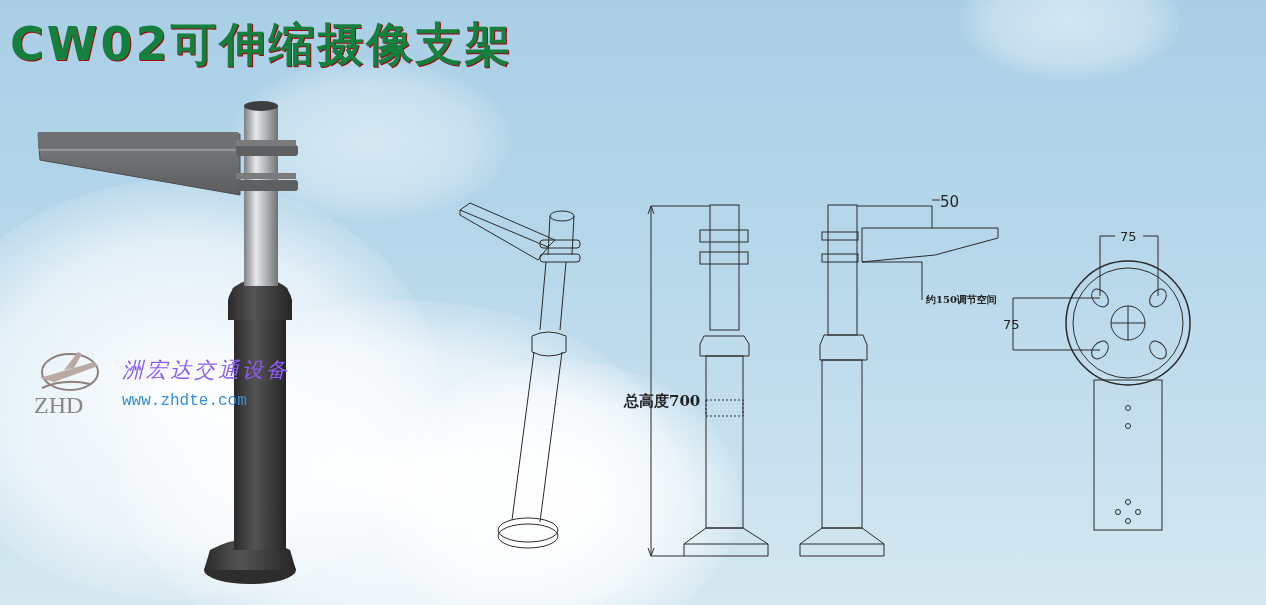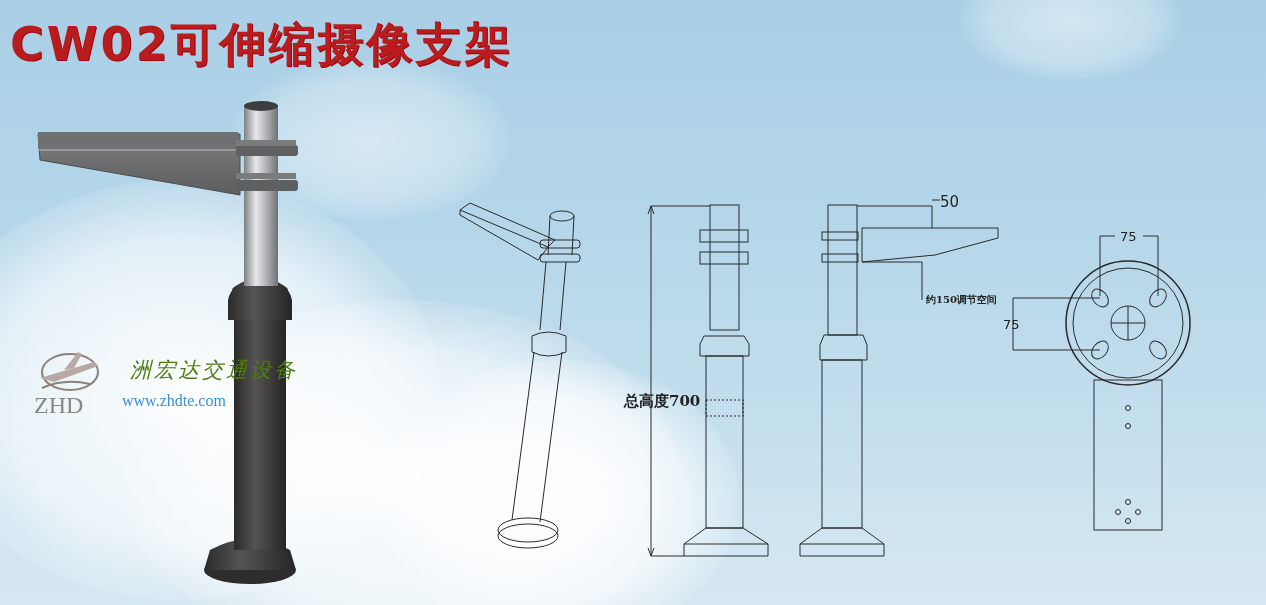--- a/index.html
+++ b/index.html
@@ -2,26 +2,26 @@
 <html><head>
 <meta charset="utf-8">
 <style>
   html, body { margin:0; padding:0; }
   body { width:1266px; height:605px; overflow:hidden; position:relative;
     font-family:"DejaVu Sans", sans-serif; }
   .bg { position:absolute; inset:0;
     background: linear-gradient(180deg, #a9cfe6 0%, #b6d7ea 40%, #c4dfee 70%, #d6e8f1 100%); }
   .cloud { position:absolute; border-radius:50%; background:radial-gradient(ellipse at center, rgba(255,255,255,0.95) 0%, rgba(255,255,255,0.6) 50%, rgba(255,255,255,0) 75%); }
   .title { position:absolute; left:10px; top:14px; font-family:"DejaVu Sans", sans-serif;
-    font-weight:bold; font-size:46px; color:#b91c1c; letter-spacing:3px; line-height:60px;
+    font-weight:bold; font-size:46px; color:#15803d; letter-spacing:3px; line-height:60px;
     text-shadow: 1px 1px 0 #a30010; }
   .logo { position:absolute; left:30px; top:348px; width:290px; height:76px; }
-  .logo-cn { position:absolute; left:100px; top:8px; font-family:Liberation Mono, monospace;
-    font-size:21px; color:#4d7c0f; letter-spacing:3px; font-style:italic; }
-  .logo-url { position:absolute; left:92px; top:44px; font-family:Liberation Serif, serif;
+  .logo-cn { position:absolute; left:92px; top:8px; font-family:Liberation Mono, monospace;
+    font-size:21px; color:#8b5cf6; letter-spacing:3px; font-style:italic; }
+  .logo-url { position:absolute; left:92px; top:44px; font-family:Liberation Mono, monospace;
     font-size:16px; color:#3a8fd6; }
   .logo-zhd { position:absolute; left:4px; top:44px; font-family:"Liberation Serif", serif;
     font-size:24px; color:#8a8682; }
   .dim { position:absolute; font-size:15px; color:#222; }
   .dim-cn { font-family:"DejaVu Serif", serif; font-weight:bold; }
   svg { position:absolute; left:0; top:0; }
 </style>
 </head>
 <body>
 

